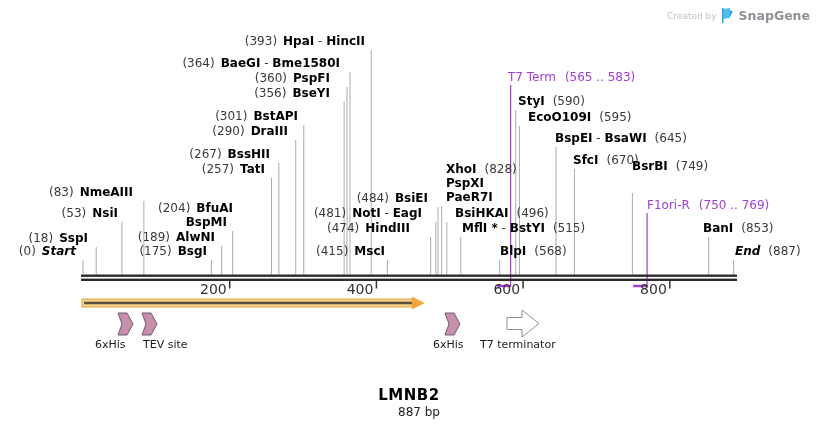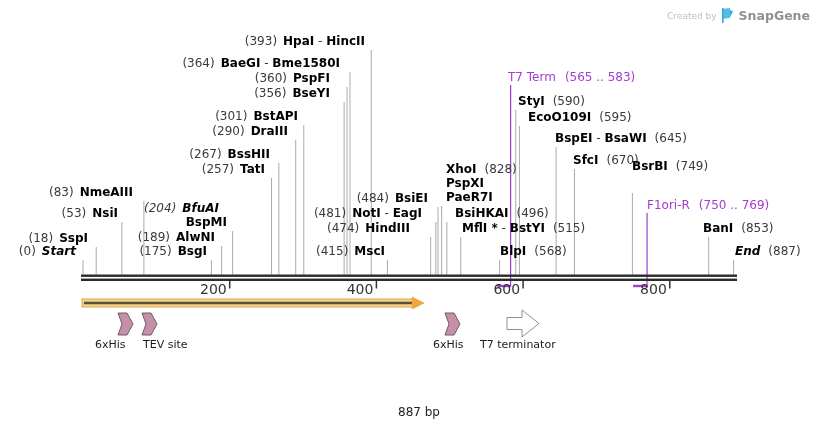--- a/index.html
+++ b/index.html
@@ -94,21 +94,21 @@
       <div class="feat-label" style="left: 95px; top: 338px;">6xHis</div>
       <div class="feat-label" style="left: 143px; top: 338px;">TEV site</div>
       <div class="feat-label" style="left: 433px; top: 338px;">6xHis</div>
       <div class="feat-label" style="left: 480px; top: 338px;">T7 terminator</div>
       <div class="site-label it" style="top: 245px; right: 742px;"><span class="pos-first">(0)</span><span><b>Start</b></span></div>
       <div class="site-label" style="top: 232px; right: 730px;"><span class="pos-first">(18)</span><span><b>SspI</b></span></div>
       <div class="site-label" style="top: 207px; right: 700px;"><span class="pos-first">(53)</span><span><b>NsiI</b></span></div>
       <div class="site-label" style="top: 186px; right: 685px;"><span class="pos-first">(83)</span><span><b>NmeAIII</b></span></div>
       <div class="site-label" style="top: 245px; right: 611px;"><span class="pos-first">(175)</span><span><b>BsgI</b></span></div>
       <div class="site-label" style="top: 231px; right: 603px;"><span class="pos-first">(189)</span><span><b>AlwNI</b></span></div>
-      <div class="site-label" style="top: 202px; right: 599px; font-style: italic;"><span class="pos-first">(204)</span><span><b>BfuAI</b></span></div>
+      <div class="site-label" style="top: 202px; right: 585px;"><span class="pos-first">(204)</span><span><b>BfuAI</b></span></div>
       <div class="site-label" style="top: 216px; right: 591px;"><span><b>BspMI</b></span></div>
       <div class="site-label" style="top: 163px; right: 553px;"><span class="pos-first">(257)</span><span><b>TatI</b></span></div>
       <div class="site-label" style="top: 148px; right: 548px;"><span class="pos-first">(267)</span><span><b>BssHII</b></span></div>
       <div class="site-label" style="top: 125px; right: 530px;"><span class="pos-first">(290)</span><span><b>DraIII</b></span></div>
       <div class="site-label" style="top: 110px; right: 520px;"><span class="pos-first">(301)</span><span><b>BstAPI</b></span></div>
       <div class="site-label" style="top: 87px; right: 488px;"><span class="pos-first">(356)</span><span><b>BseYI</b></span></div>
       <div class="site-label" style="top: 72px; right: 488px;"><span class="pos-first">(360)</span><span><b>PspFI</b></span></div>
       <div class="site-label" style="top: 57px; right: 478px;"><span class="pos-first">(364)</span><span><b>BaeGI</b><span class="sep"> - </span><b>Bme1580I</b></span></div>
       <div class="site-label" style="top: 35px; right: 453px;"><span class="pos-first">(393)</span><span><b>HpaI</b><span class="sep"> - </span><b>HincII</b></span></div>
       <div class="site-label" style="top: 245px; right: 433px;"><span class="pos-first">(415)</span><span><b>MscI</b></span></div>
@@ -125,14 +125,15 @@
       <div class="site-label" style="top: 111px; left: 528px;"><span><b>EcoO109I</b></span><span class="pos-last">(595)</span></div>
       <div class="site-label" style="top: 132px; left: 555px;"><span><b>BspEI</b><span class="sep"> - </span><b>BsaWI</b></span><span class="pos-last">(645)</span></div>
       <div class="site-label" style="top: 154px; left: 573px;"><span><b>SfcI</b></span><span class="pos-last">(670)</span></div>
       <div class="site-label" style="top: 160px; left: 632px;"><span><b>BsrBI</b></span><span class="pos-last">(749)</span></div>
       <div class="site-label" style="top: 222px; left: 703px;"><span><b>BanI</b></span><span class="pos-last">(853)</span></div>
       <div class="site-label it" style="top: 245px; left: 735px;"><span><b>End</b></span><span class="pos-last">(887)</span></div>
       <div class="primer-label" style="color: rgb(164, 59, 210); left: 508px; top: 71px;"><span>T7 Term</span><span class="range">(565 .. 583)</span></div>
       <div class="primer-label" style="color: rgb(164, 59, 210); left: 647px; top: 199px;"><span>F1ori-R</span><span class="range">(750 .. 769)</span></div>
     </div>
 
+  <div class="map-title" style="top:386px">LMNB2</div>
   <div class="map-sub" style="top:405px">887 bp</div>
 </div>
 
 </body></html>

